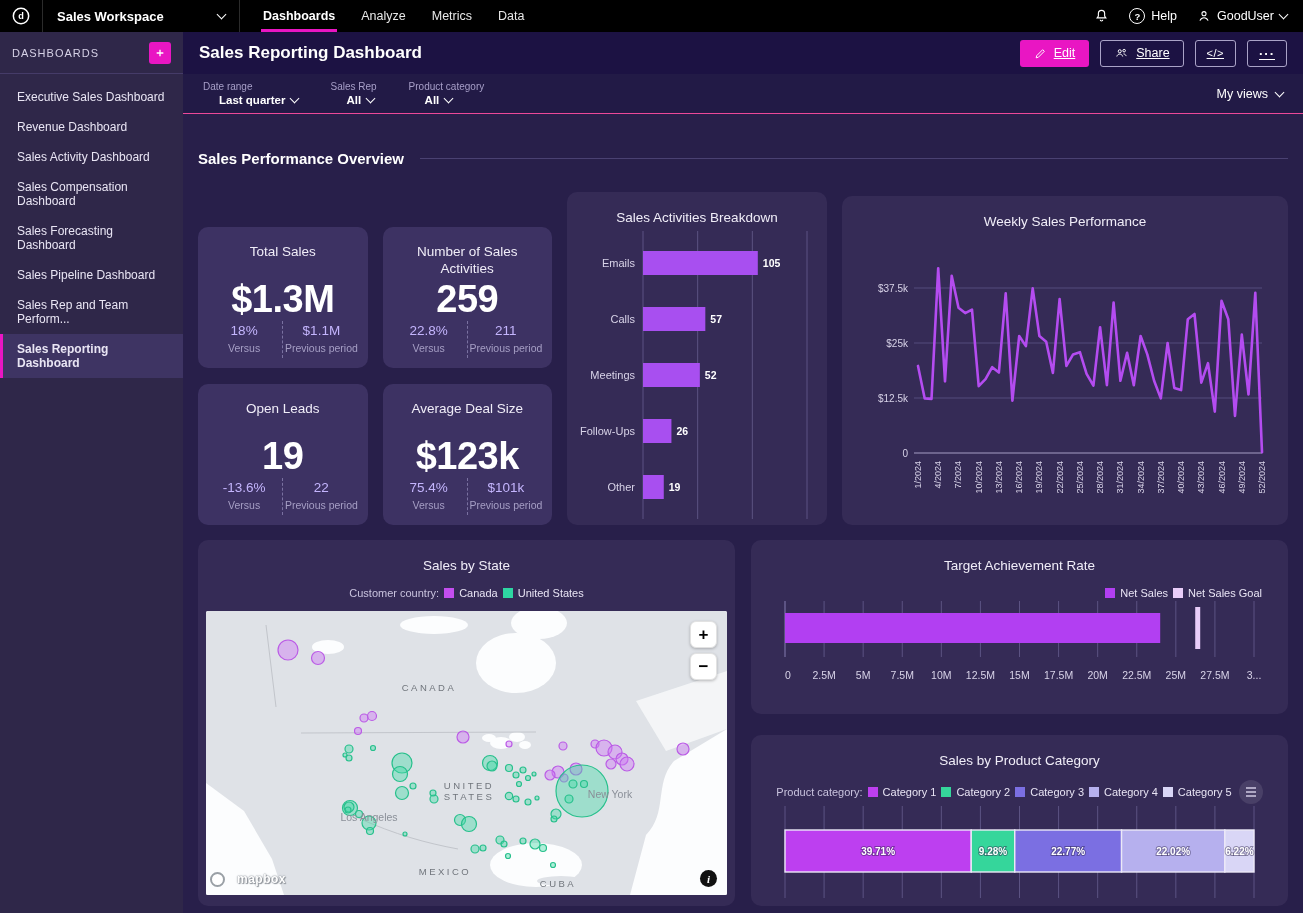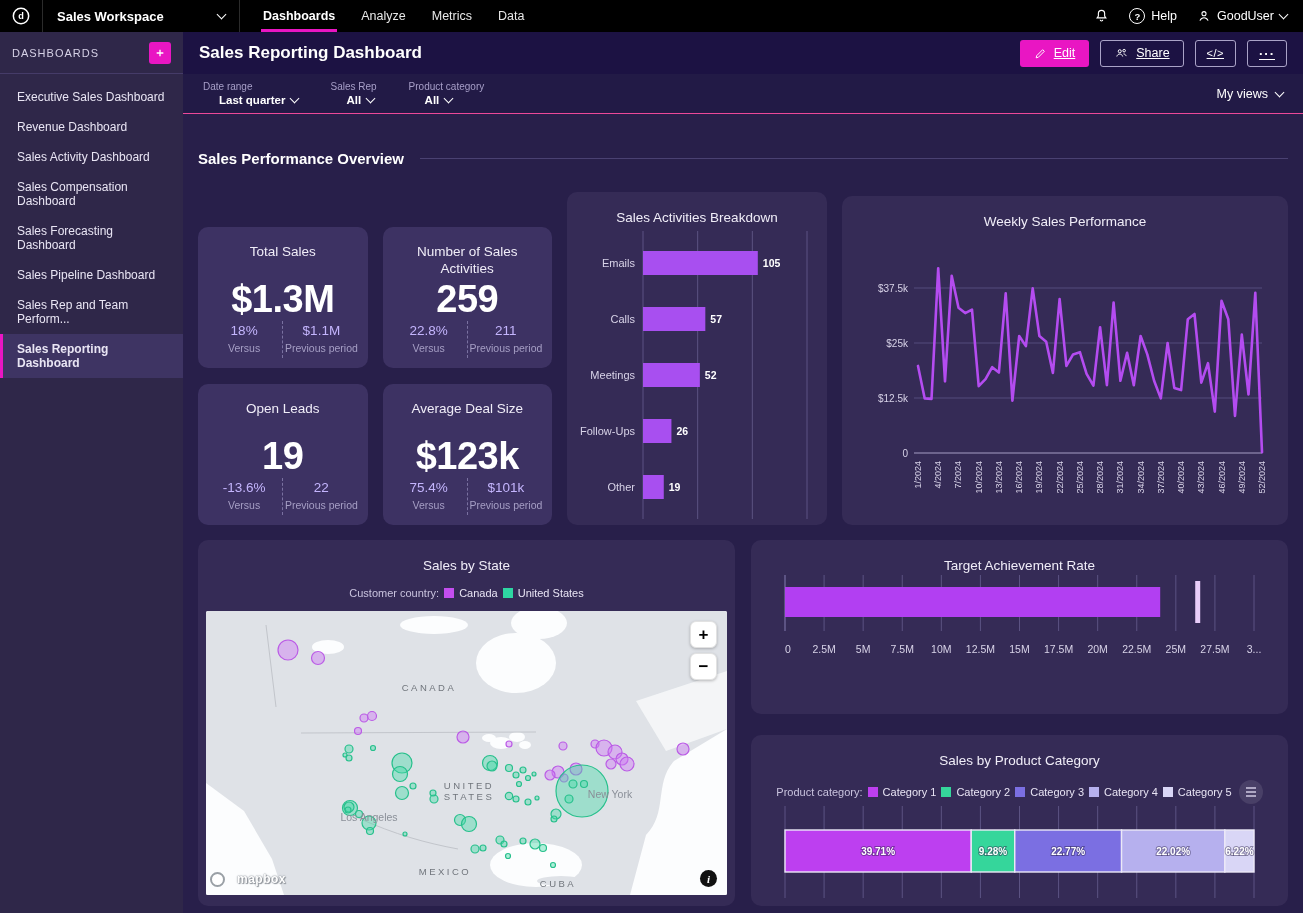--- a/index.html
+++ b/index.html
@@ -444,20 +444,30 @@
         <div class="map-attrib">
           <span class="mb-circle"></span>
           <span class="mb-text">mapbox</span>
         </div>
         <div class="map-info">i</div></div>
     </div>
 
     <div class="right-col">
       <div class="card target-card">
         <div class="card-title">Target Achievement Rate</div>
+        <div class="legend-row target-legend" id="target-legend">
+            <span class="legend-item">
+        <span class="legend-swatch" style="background:#b23ff2"></span>
+        <span>Net Sales</span>
+            </span>
+            <span class="legend-item">
+        <span class="legend-swatch" style="background:#e9cdf9"></span>
+        <span>Net Sales Goal</span>
+            </span>
+          </div>
         <div class="chart-mount" id="chart-target">
             <svg width="489" height="88" viewBox="0 0 489 88">
               <line x1="10" y1="2" x2="10" y2="58" stroke="#5c5383" stroke-width="2"></line>
               <text x="10" y="80" text-anchor="start" font-size="10.5" fill="#d8d3e8">0</text>
               <line x1="49.083333333333336" y1="2" x2="49.083333333333336" y2="58" stroke="#5c5383" stroke-width="1"></line>
               <text x="49.083333333333336" y="80" text-anchor="middle" font-size="10.5" fill="#d8d3e8">2.5M</text>
               <line x1="88.16666666666667" y1="2" x2="88.16666666666667" y2="58" stroke="#5c5383" stroke-width="1"></line>
               <text x="88.16666666666667" y="80" text-anchor="middle" font-size="10.5" fill="#d8d3e8">5M</text>
               <line x1="127.25" y1="2" x2="127.25" y2="58" stroke="#5c5383" stroke-width="1"></line>
               <text x="127.25" y="80" text-anchor="middle" font-size="10.5" fill="#d8d3e8">7.5M</text>

